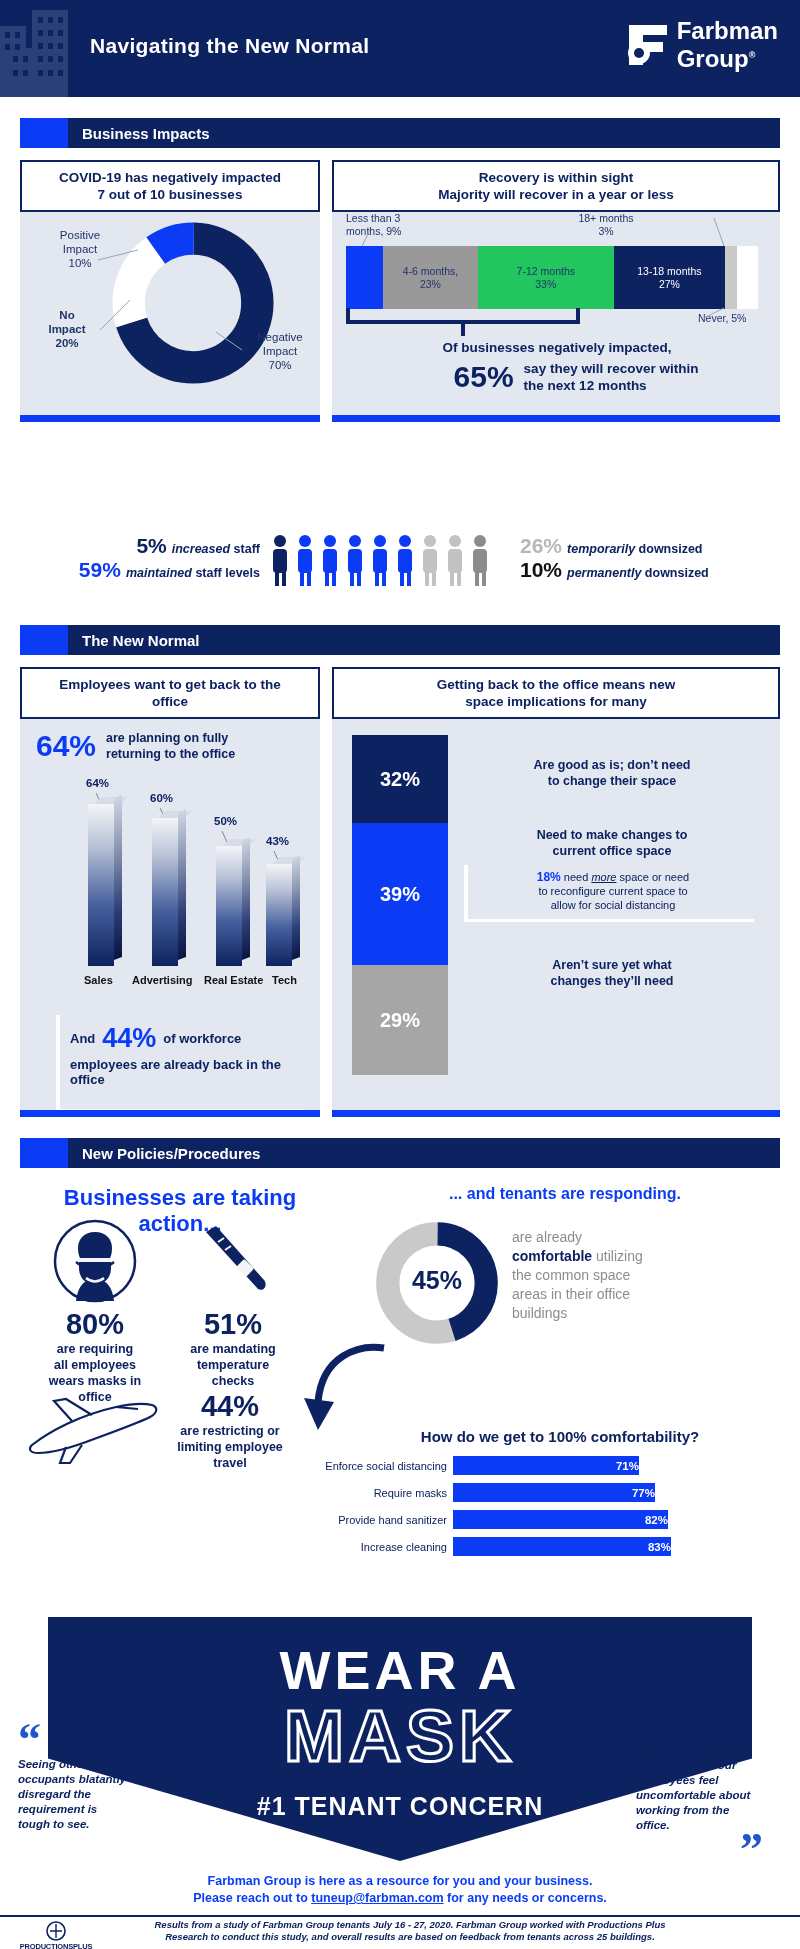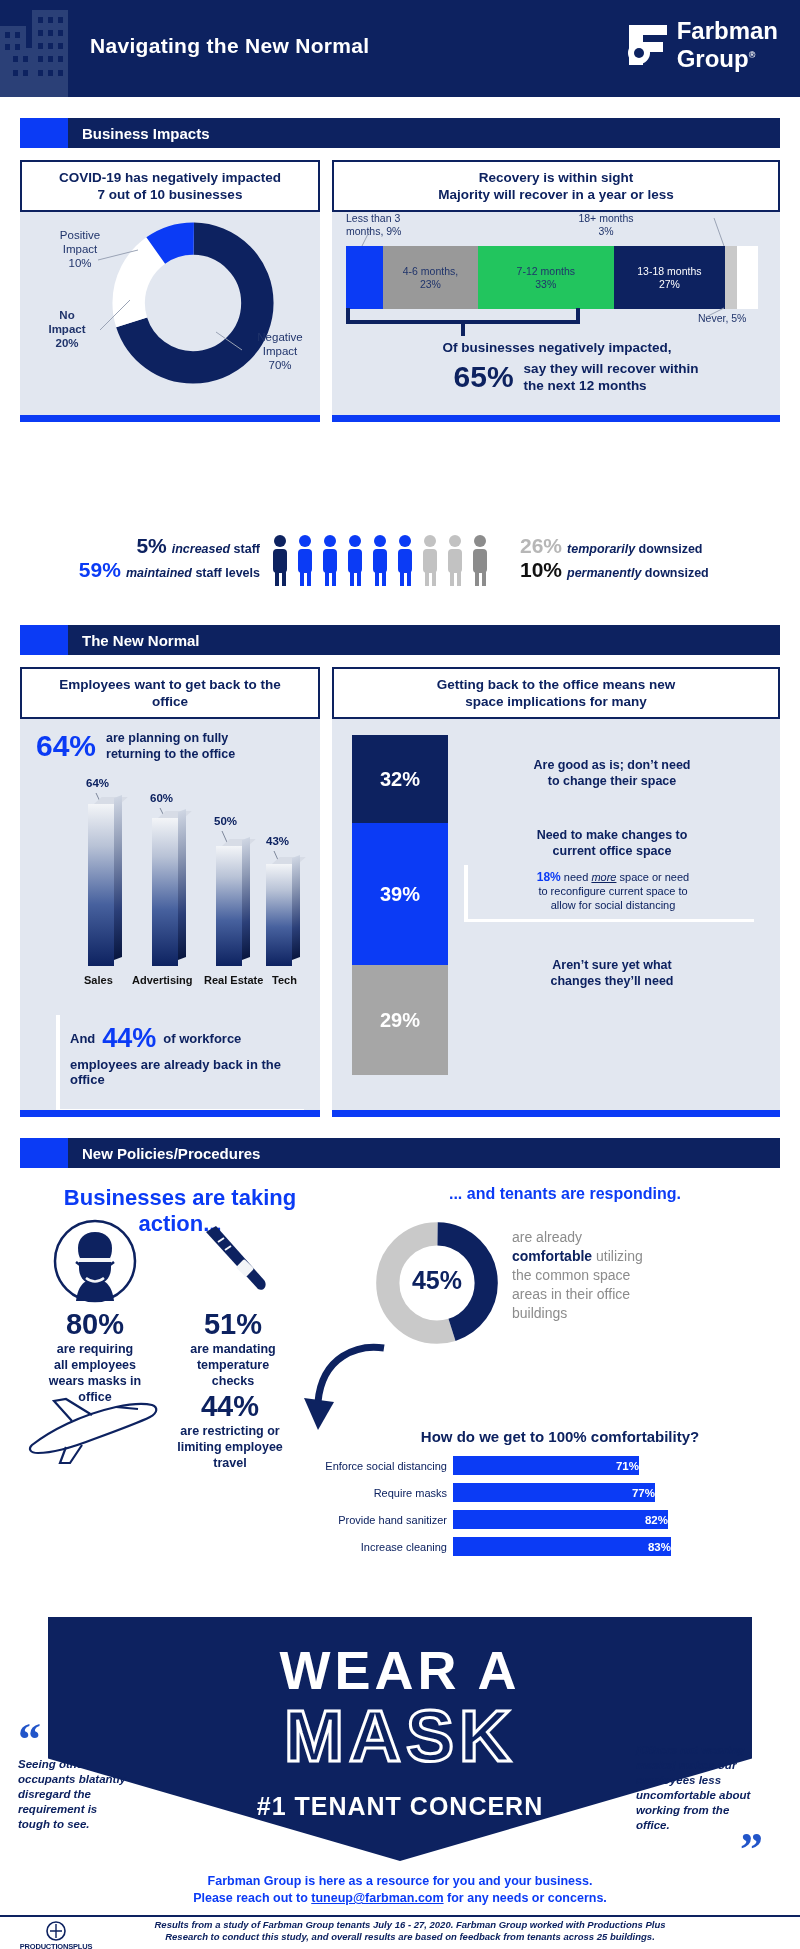--- a/index.html
+++ b/index.html
@@ -559,21 +559,21 @@
       <div>Seeing other</div>
       <div>occupants blatantly</div>
       <div>disregard the</div>
       <div>requirement is</div>
       <div>tough to see.</div>
     </div>
 
     <div class="quote" style="left:636px; top:126px; width:152px;">
       <div>[Others not wearing</div>
       <div>masks] makes our</div>
-      <div>employees less</div>
+      <div>employees feel</div>
       <div>uncomfortable about</div>
       <div>working from the</div>
       <div>office.</div>
     </div>
     <div class="qmark" style="left:740px; top:206px;">”</div>
   </div>
 
   <div class="footer-msg">
     <div>Farbman Group is here as a resource for you and your business.</div>
     <div>

